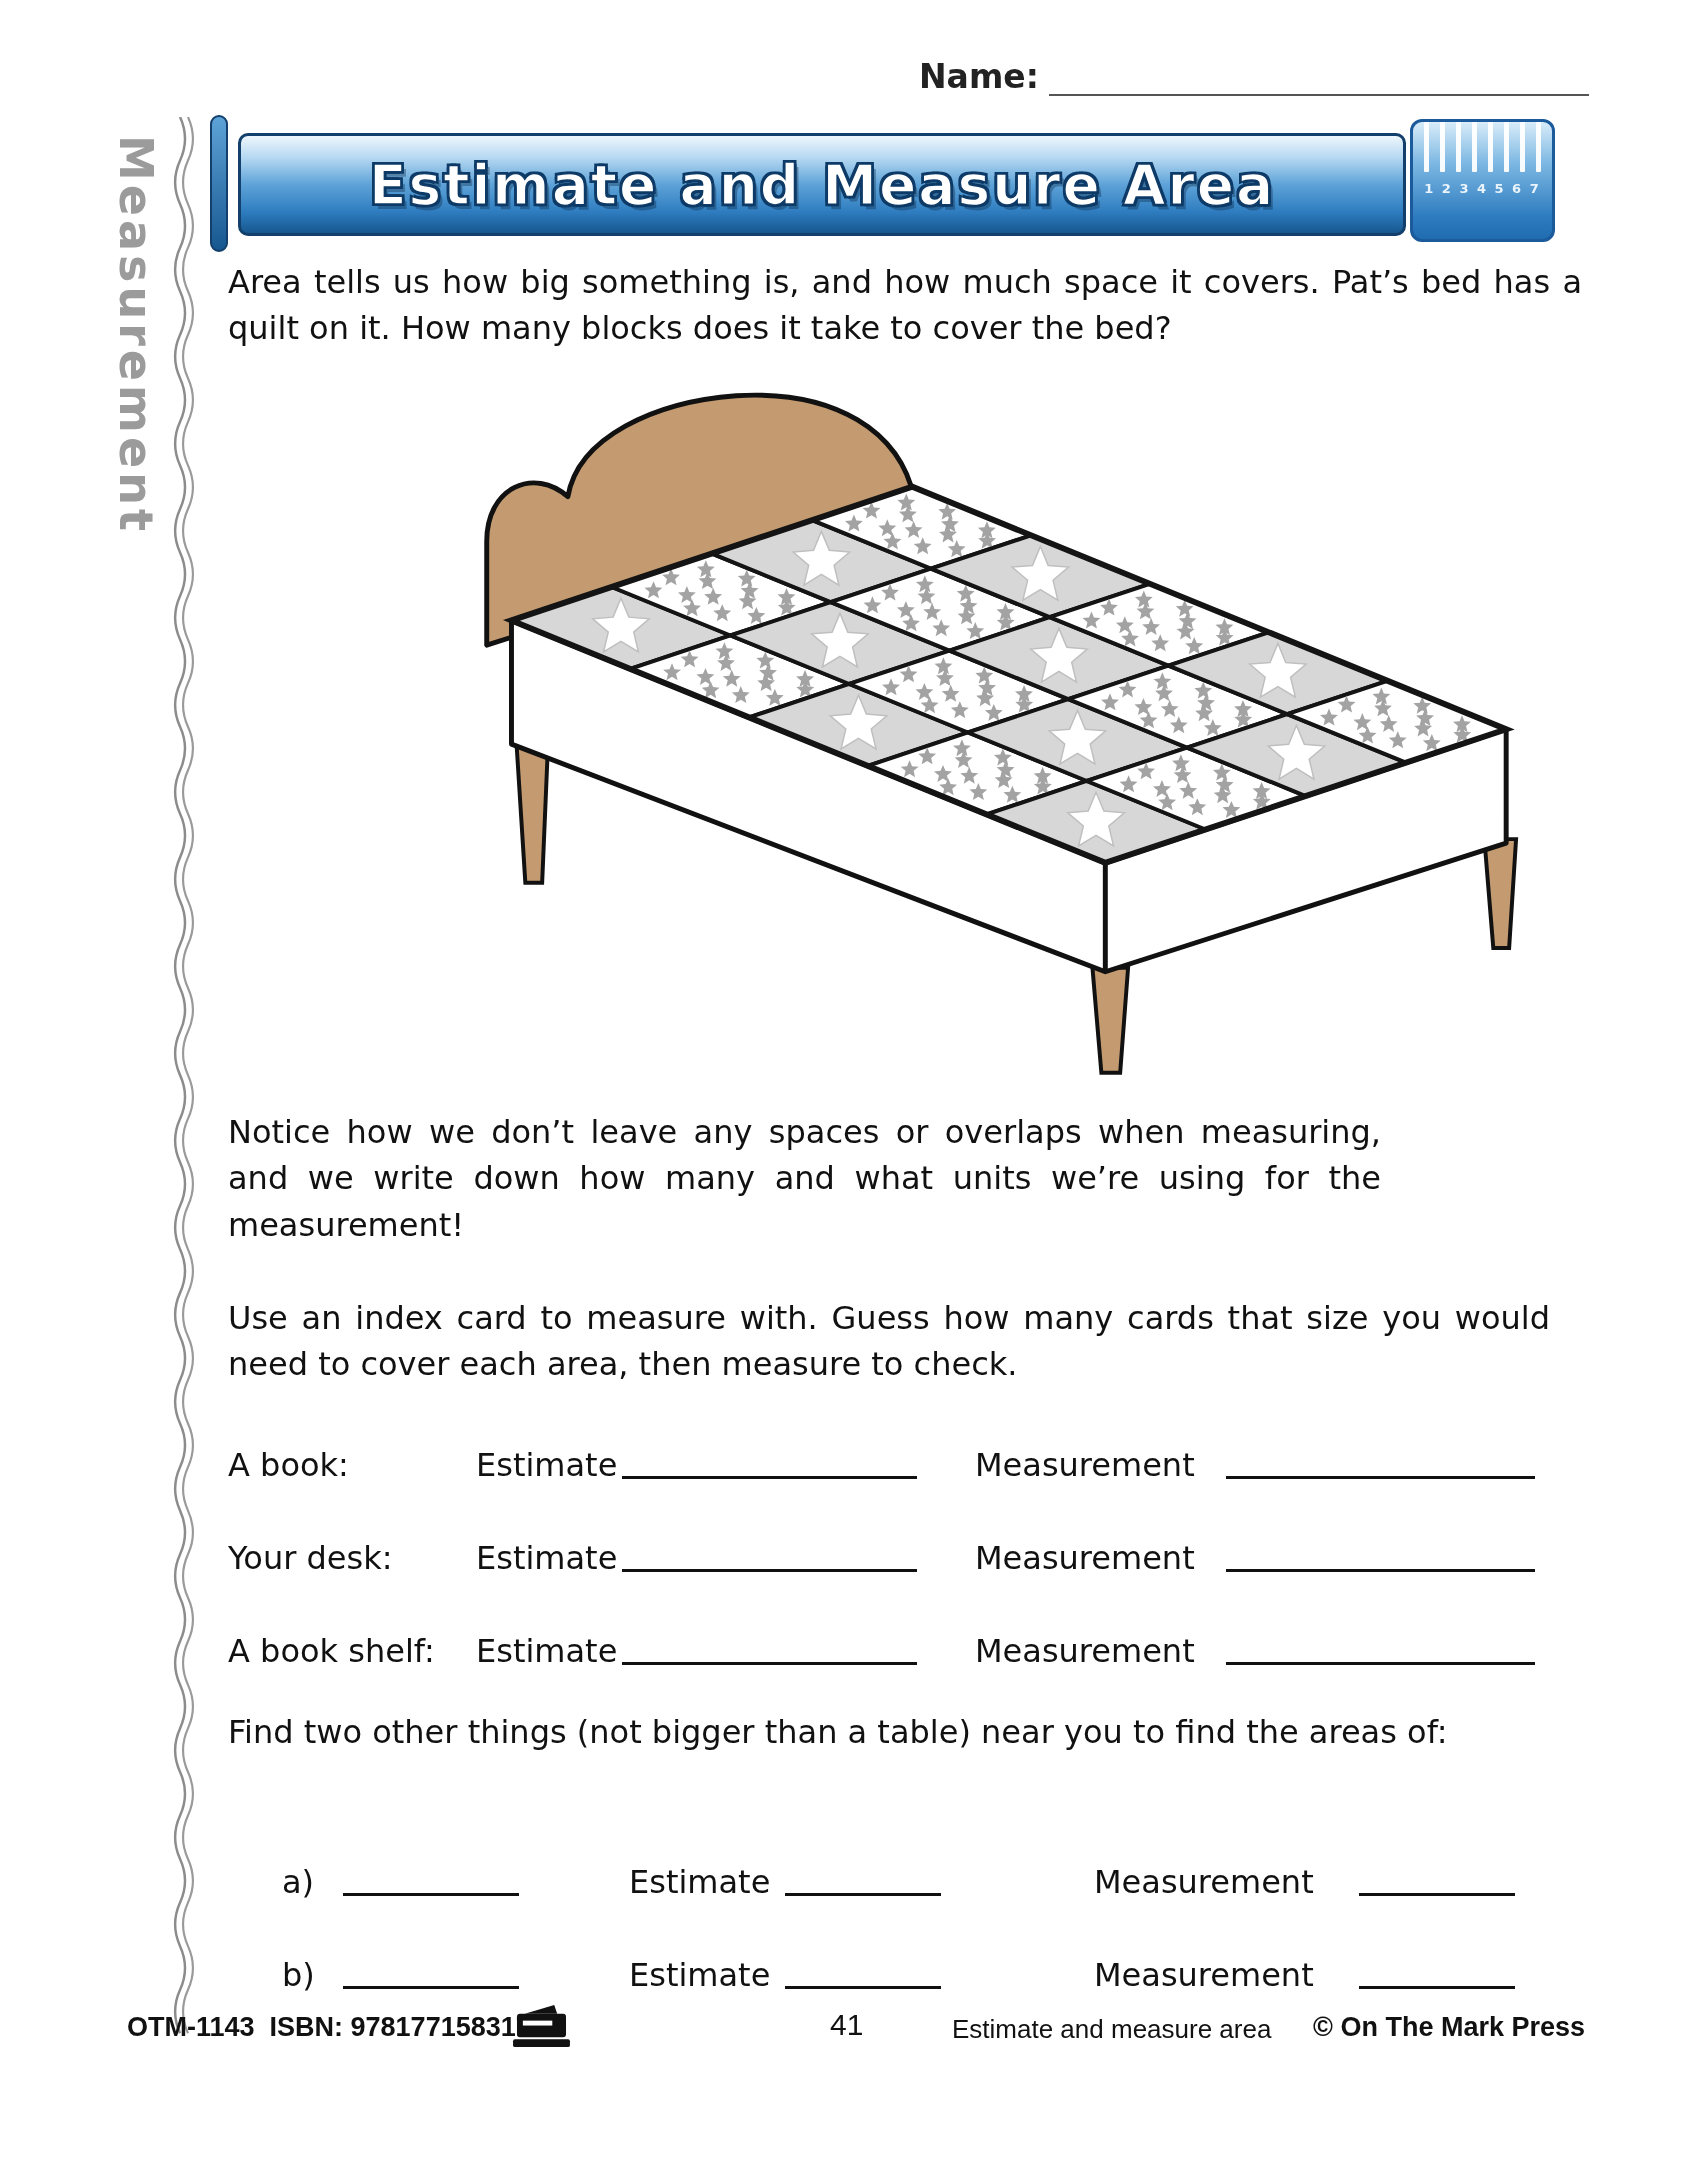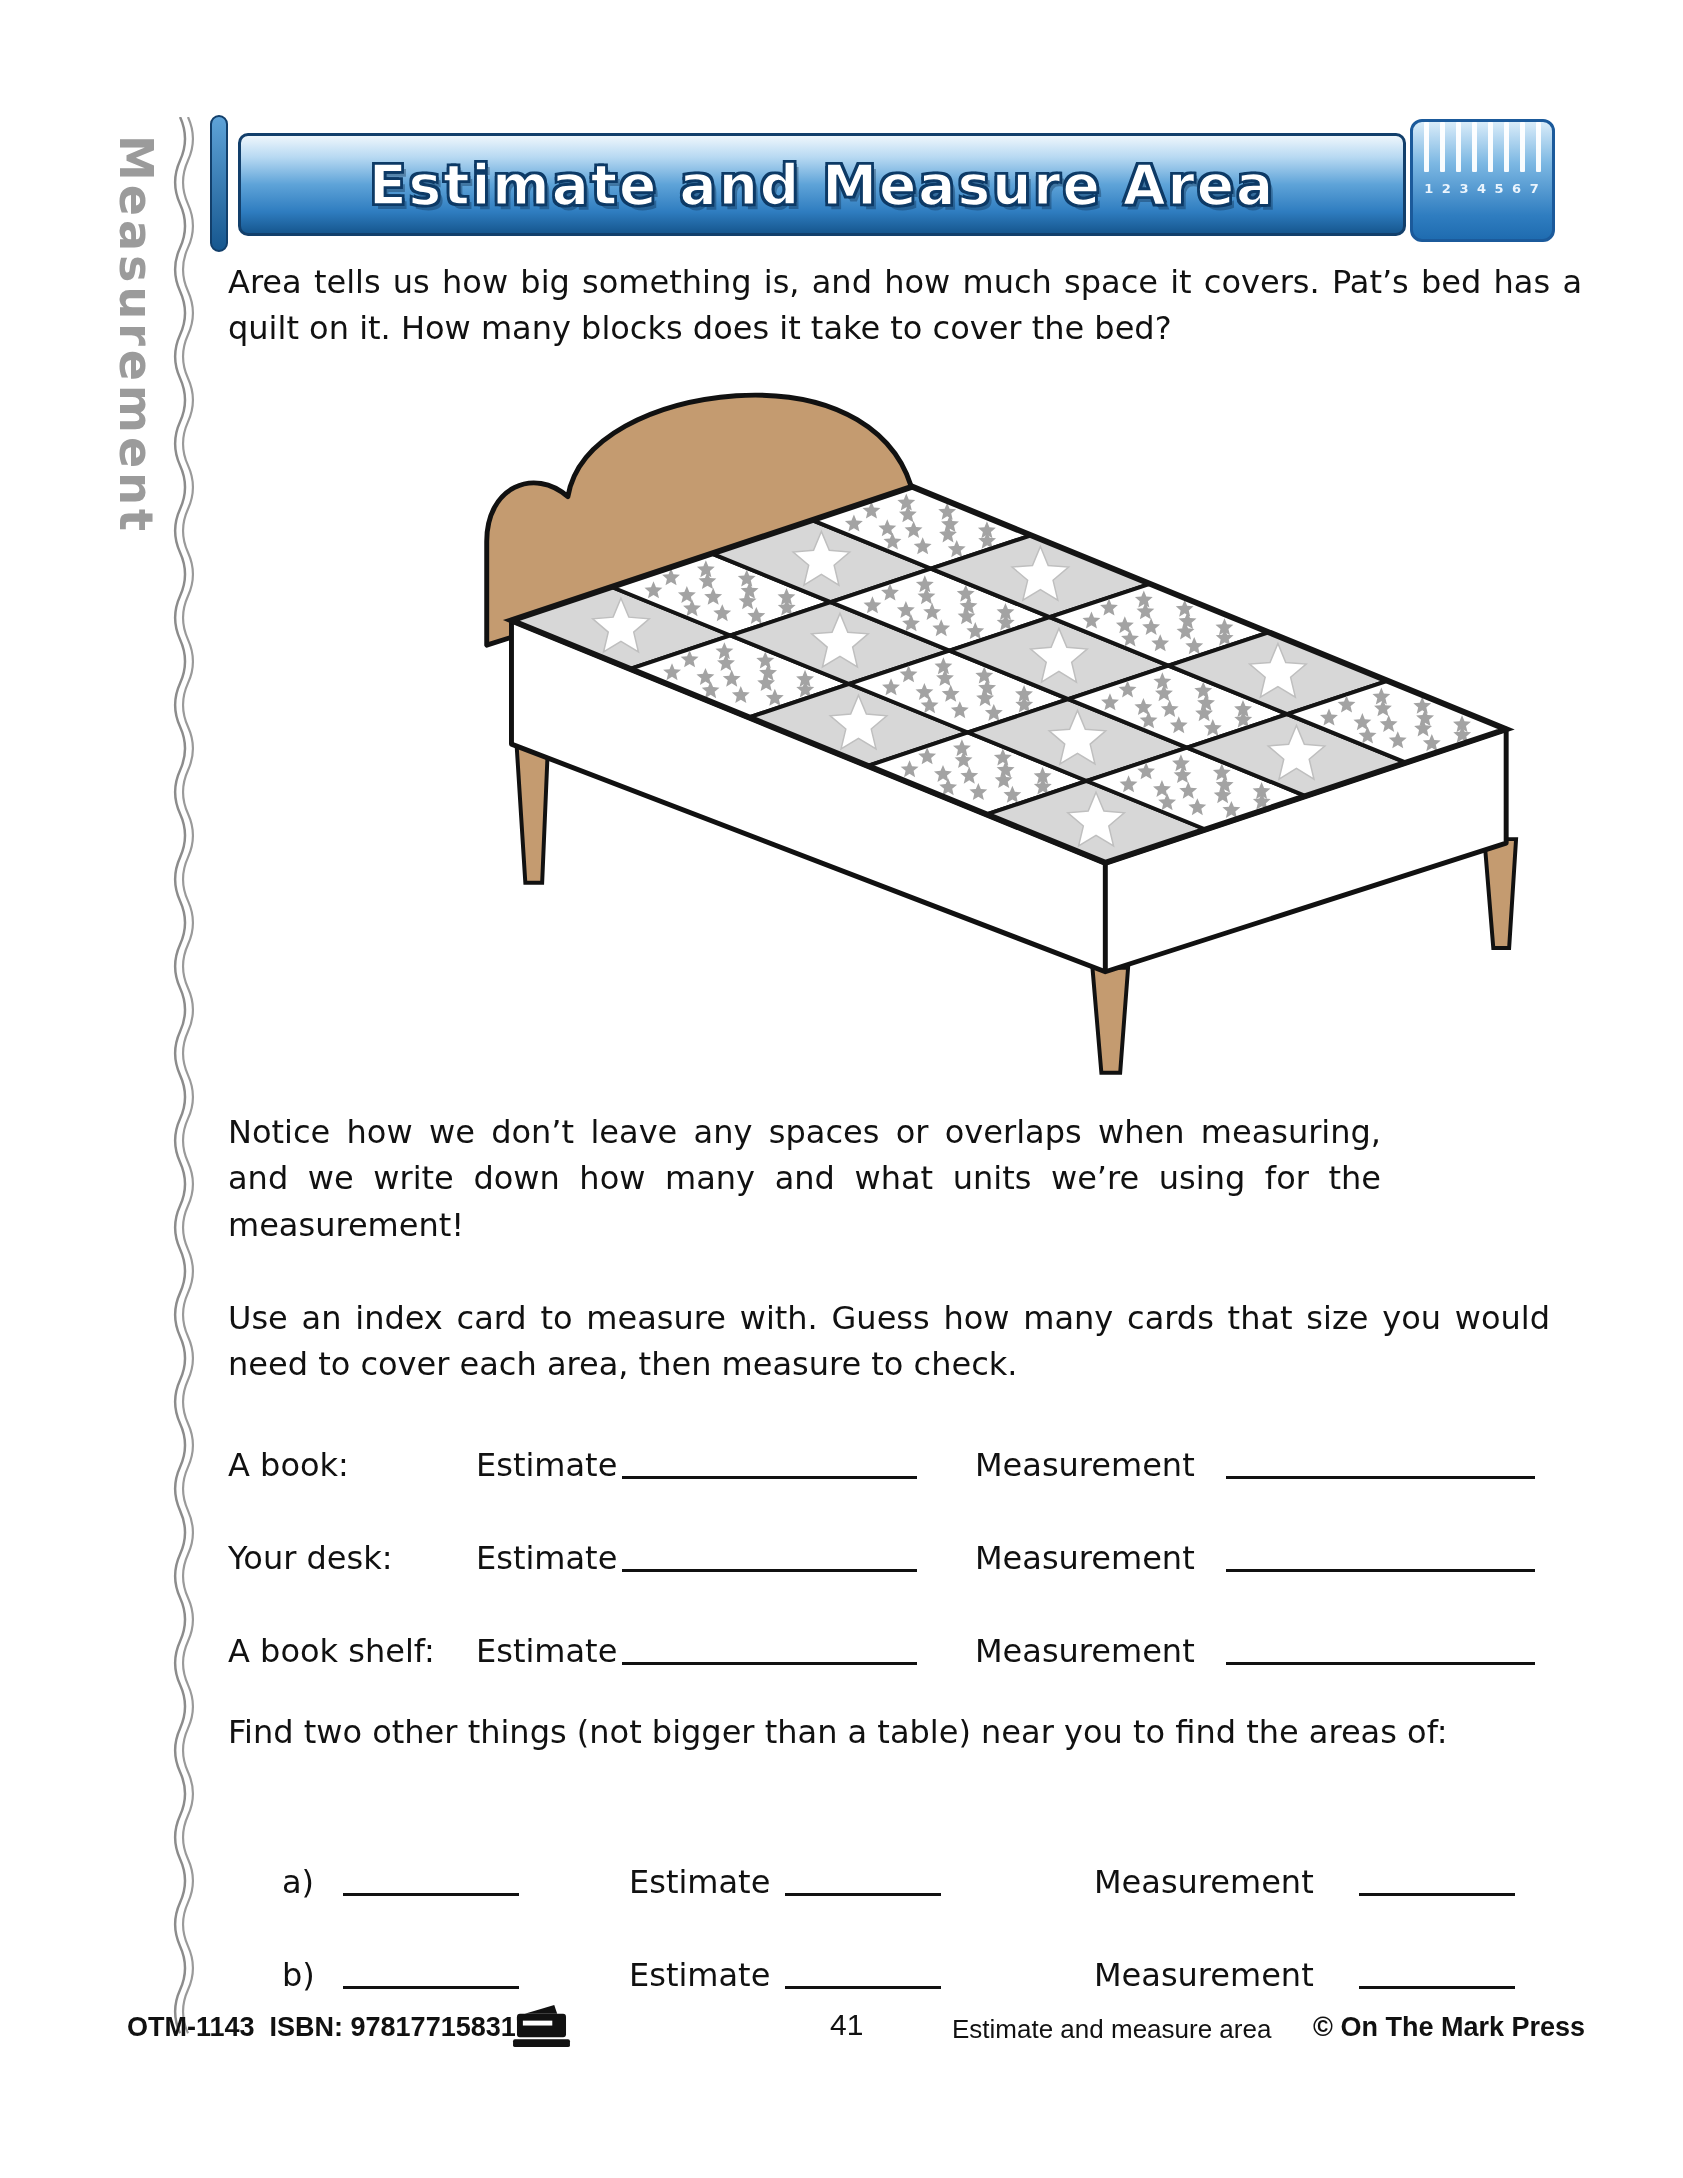--- a/index.html
+++ b/index.html
@@ -90,20 +90,23 @@
   .printer { position:absolute; left:511px; top:2px; }
   .footer-page { position:absolute; left:830px; top:8px; font-size:30px; }
   .footer-title { position:absolute; left:952px; top:14px; font-size:26px; }
   .footer-pub { position:absolute; left:1313px; top:12px; font-size:27px; font-weight:bold; }
 </style>
 </head>
 <body>
 
 <div class="page">
 
+  <div class="name-row">
+    <span>Name:</span><span class="name-line"></span>
+  </div>
 
   <svg class="wavy" width="34" height="1940" viewBox="0 0 34 1960">
     <path id="wavy-a" fill="none" stroke="#8c8c8c" stroke-width="2.5" d="M 10 0 q 10 22 0 44 q -10 22 0 44 q 10 22 0 44 q -10 22 0 44 q 10 22 0 44 q -10 22 0 44 q 10 22 0 44 q -10 22 0 44 q 10 22 0 44 q -10 22 0 44 q 10 22 0 44 q -10 22 0 44 q 10 22 0 44 q -10 22 0 44 q 10 22 0 44 q -10 22 0 44 q 10 22 0 44 q -10 22 0 44 q 10 22 0 44 q -10 22 0 44 q 10 22 0 44 q -10 22 0 44 q 10 22 0 44 q -10 22 0 44 q 10 22 0 44 q -10 22 0 44 q 10 22 0 44 q -10 22 0 44 q 10 22 0 44 q -10 22 0 44 q 10 22 0 44 q -10 22 0 44 q 10 22 0 44 q -10 22 0 44 q 10 22 0 44 q -10 22 0 44 q 10 22 0 44 q -10 22 0 44 q 10 22 0 44 q -10 22 0 44 q 10 22 0 44 q -10 22 0 44 q 10 22 0 44 q -10 22 0 44 "></path>
     <path id="wavy-b" fill="none" stroke="#9a9a9a" stroke-width="2.2" transform="translate(8,0)" d="M 10 0 q 10 22 0 44 q -10 22 0 44 q 10 22 0 44 q -10 22 0 44 q 10 22 0 44 q -10 22 0 44 q 10 22 0 44 q -10 22 0 44 q 10 22 0 44 q -10 22 0 44 q 10 22 0 44 q -10 22 0 44 q 10 22 0 44 q -10 22 0 44 q 10 22 0 44 q -10 22 0 44 q 10 22 0 44 q -10 22 0 44 q 10 22 0 44 q -10 22 0 44 q 10 22 0 44 q -10 22 0 44 q 10 22 0 44 q -10 22 0 44 q 10 22 0 44 q -10 22 0 44 q 10 22 0 44 q -10 22 0 44 q 10 22 0 44 q -10 22 0 44 q 10 22 0 44 q -10 22 0 44 q 10 22 0 44 q -10 22 0 44 q 10 22 0 44 q -10 22 0 44 q 10 22 0 44 q -10 22 0 44 q 10 22 0 44 q -10 22 0 44 q 10 22 0 44 q -10 22 0 44 q 10 22 0 44 q -10 22 0 44 "></path>
   </svg>
 
   <div class="side-label">Measurement</div>
 
   <div class="banner-bar"></div>
   <div class="banner">

